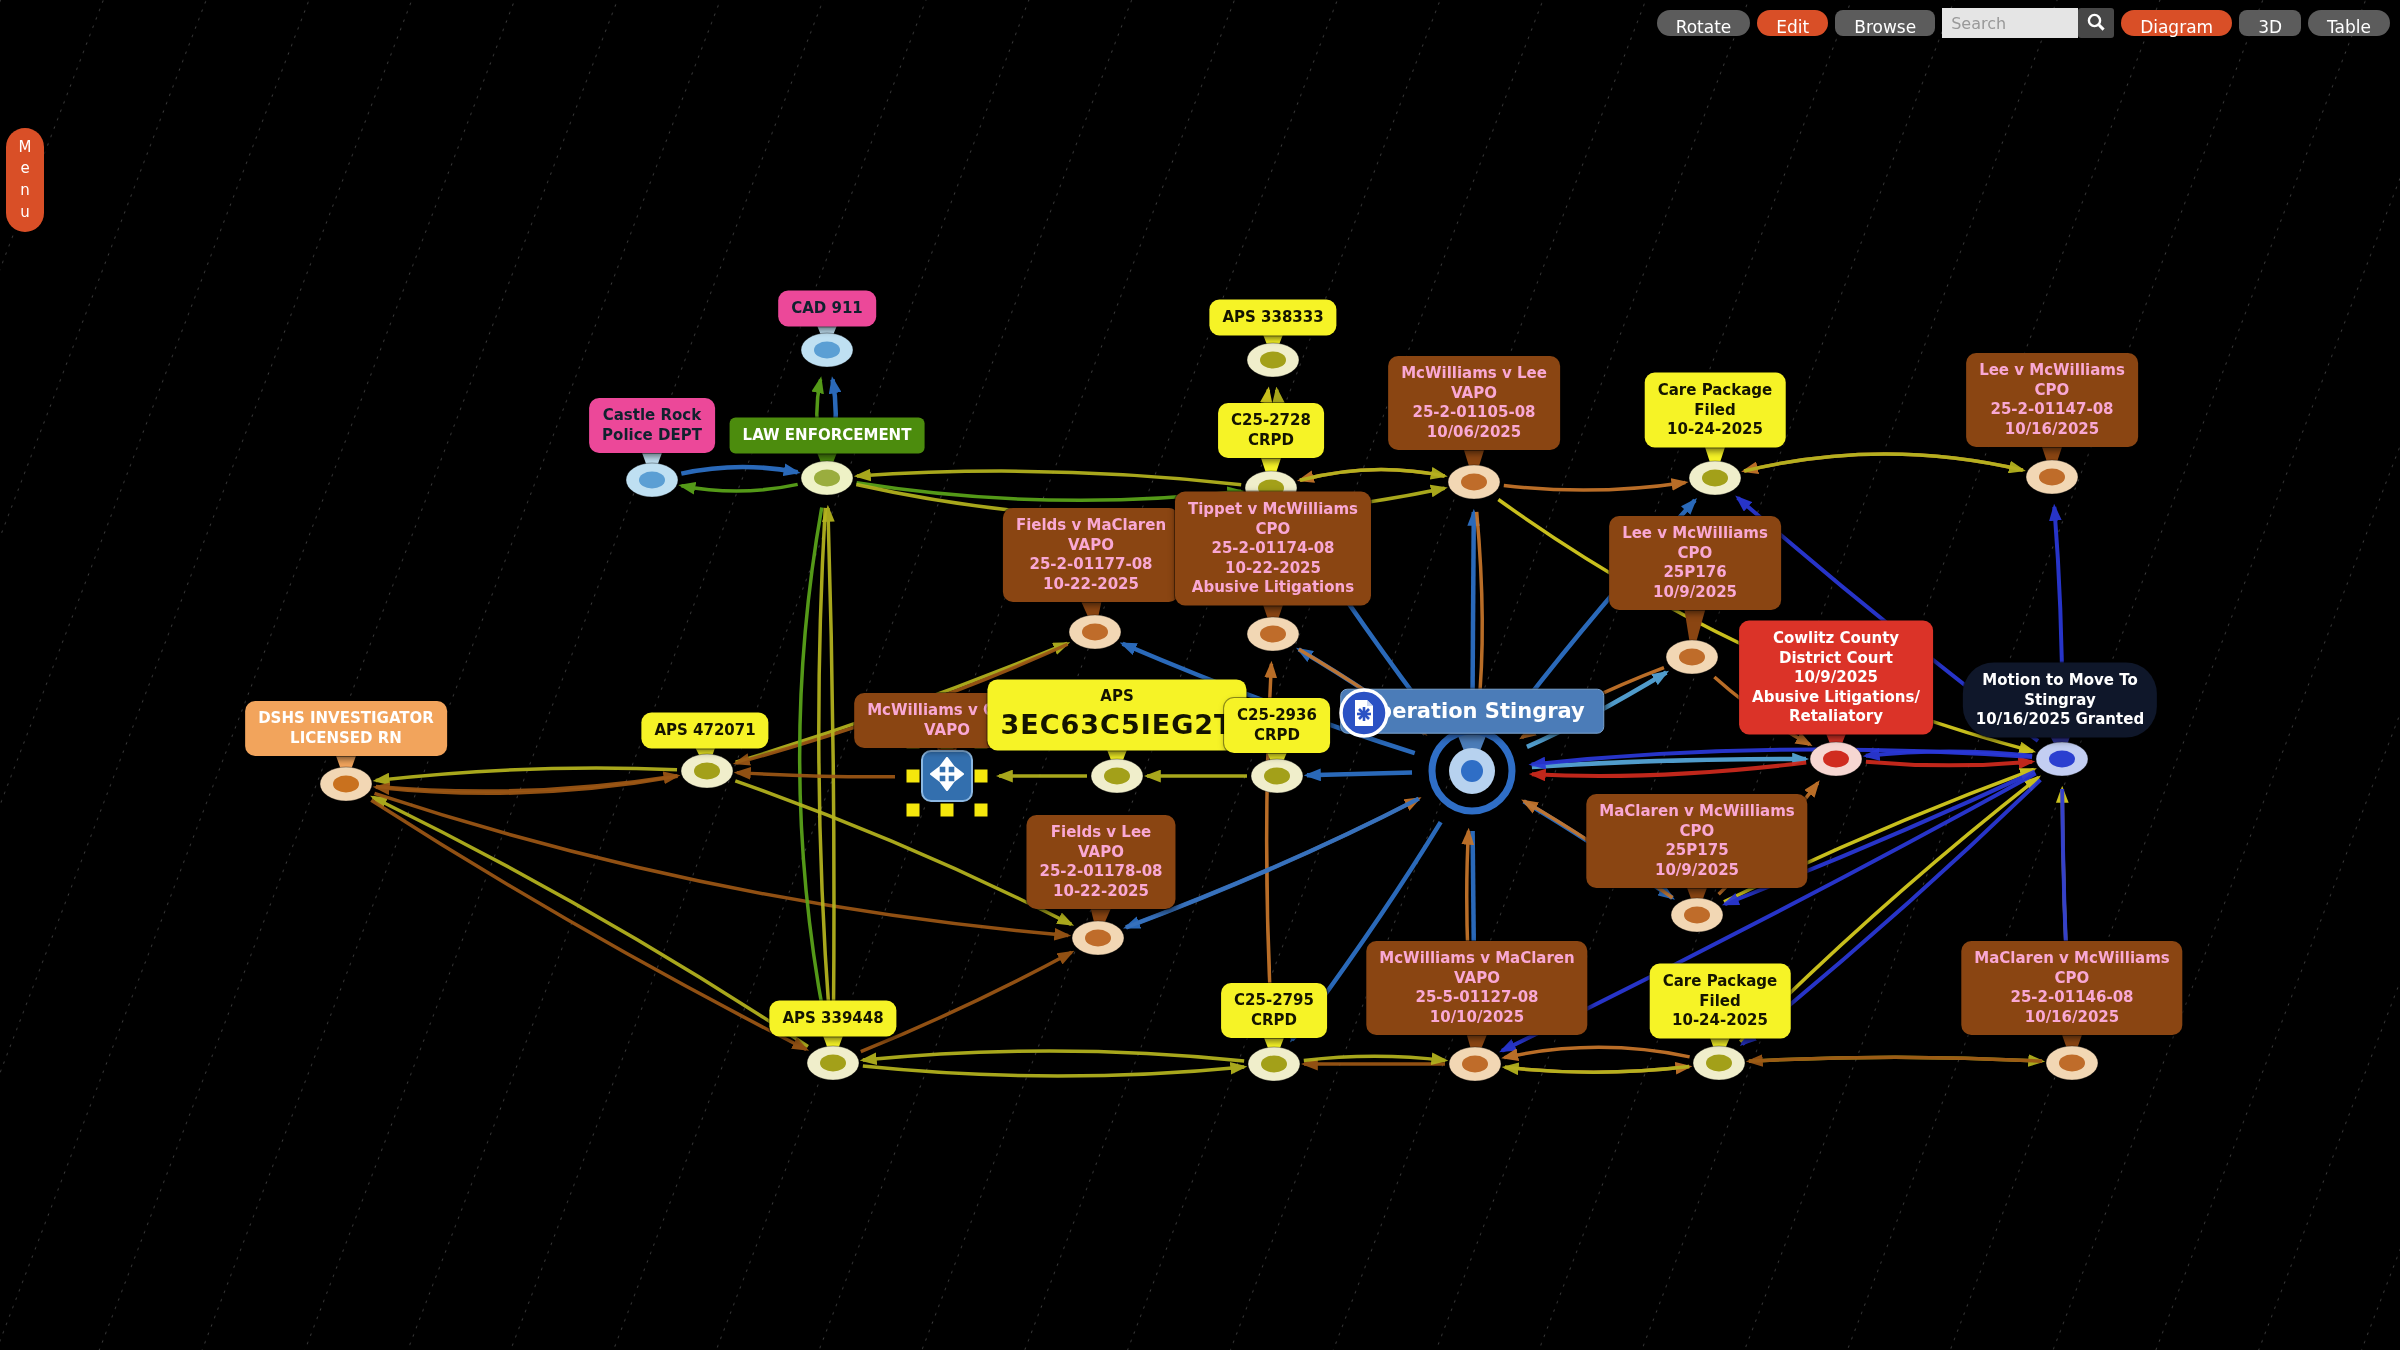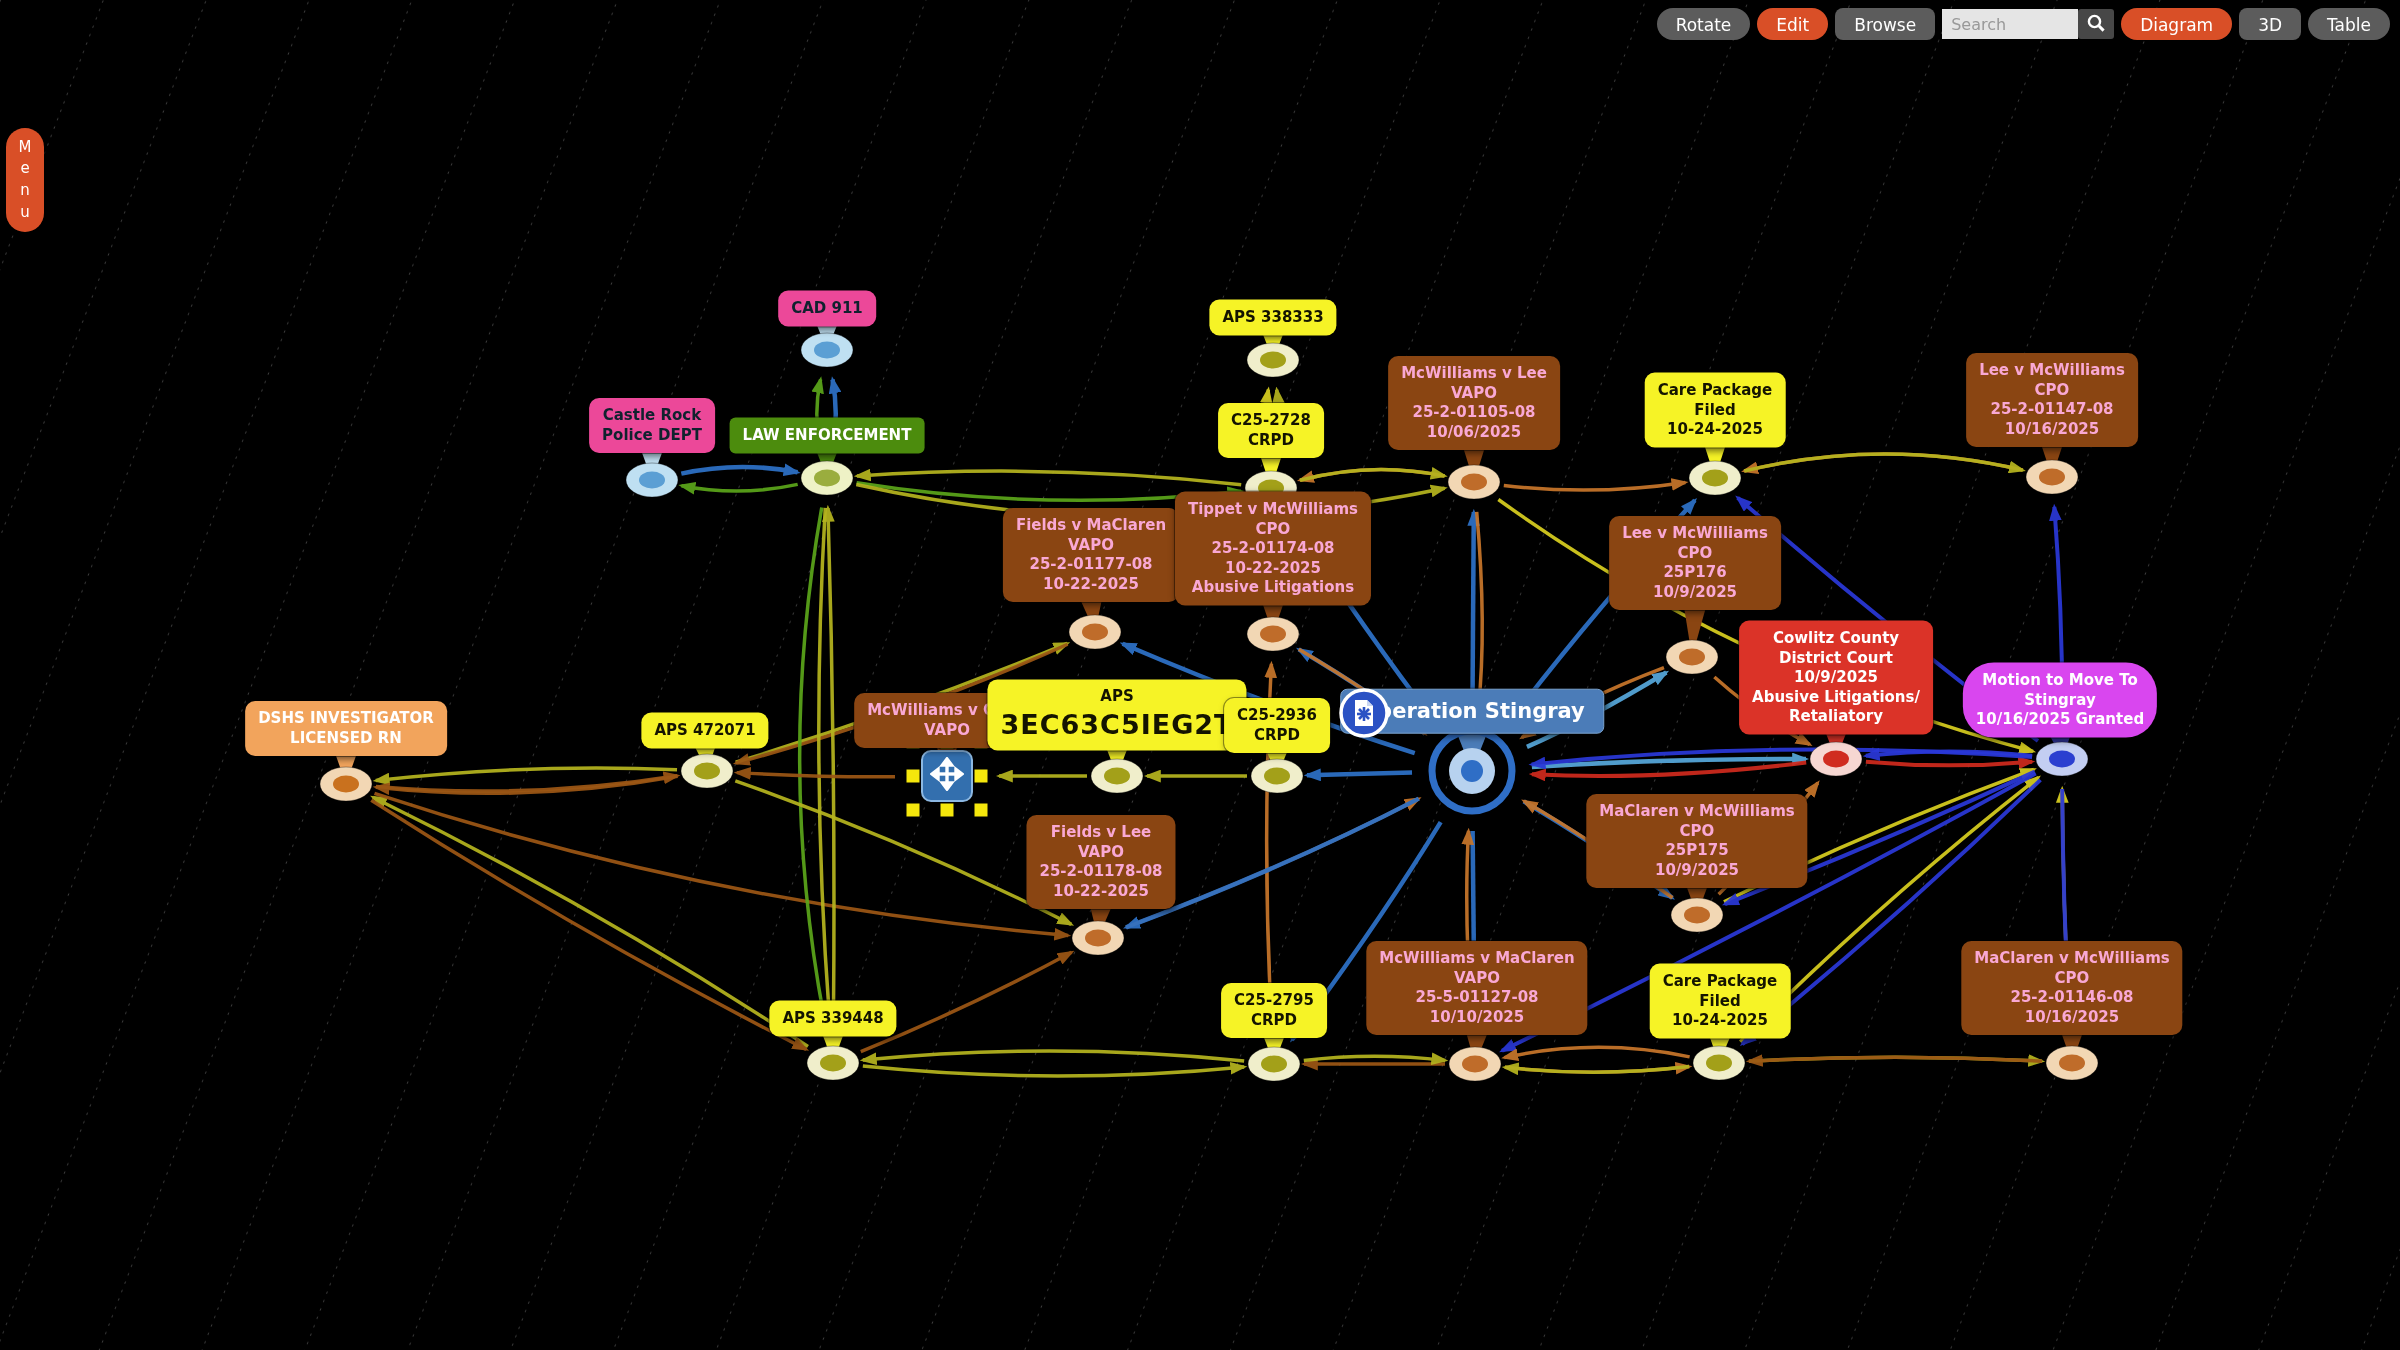--- a/index.html
+++ b/index.html
@@ -9,28 +9,28 @@
   
   .nbox{position:absolute;transform:translate(-50%,-100%);text-align:center;
         font-size:15px;font-weight:bold;line-height:1.3;padding:8px 13px;border-radius:10px;
         white-space:nowrap;z-index:20;box-shadow:0 0 0 1px rgba(0,0,0,.4),2px 3px 7px rgba(0,0,0,.55);}
   .nbox.yellow   {background:#f6f326;color:#141400;}
   .nbox.brown    {background:#8a4512;color:#f9a8d4;}
   .nbox.lightblue{background:#ec4899;color:#10222e;}
   .nbox.green    {background:#4c8c0d;color:#ffffff;border-radius:6px;}
   .nbox.orange   {background:#f2a45c;color:#ffffff;}
   .nbox.red      {background:#db3328;color:#ffffff;}
-  .nbox.navy     {background:#d946ef;color:#ffffff;border-radius:31px;}
+  .nbox.navy     {background:#0f172a;color:#ffffff;border-radius:31px;}
   .nbox.hubbox   {background:#4b7cb8;color:#ffffff;font-size:21px;font-weight:bold;
                   border:1px solid #7aa3cf;border-radius:7px;padding:8px 18px;}
   .nbox .small-line{display:block;font-size:15px;}
   .nbox .big-line{display:block;font-size:27px;letter-spacing:1px;}
   
   #toolbar{position:absolute;top:8px;right:10px;display:flex;align-items:center;gap:7px;z-index:50;}
-  .tbtn{height:32px;line-height:34px;padding:0 19px;color:#fff;font-size:17px;
+  .tbtn{height:26px;line-height:34px;padding:0 19px;color:#fff;font-size:17px;
         background:#5c5c5c;border-radius:17px;cursor:pointer;user-select:none;}
   .tbtn.active{background:#d94f27;}
   .tbtn.sq{border-radius:8px;}
   #search-wrap{display:flex;align-items:center;}
   #search-input{width:118px;height:30px;border:none;outline:none;background:#e5e5e5;
                 font-size:16px;padding:0 9px;color:#222;font-family:inherit;}
   #search-input::placeholder{color:#999;}
   #search-btn{width:36px;height:30px;background:#474747;border:none;border-radius:3px;
               display:flex;align-items:center;justify-content:center;cursor:pointer;}
   

